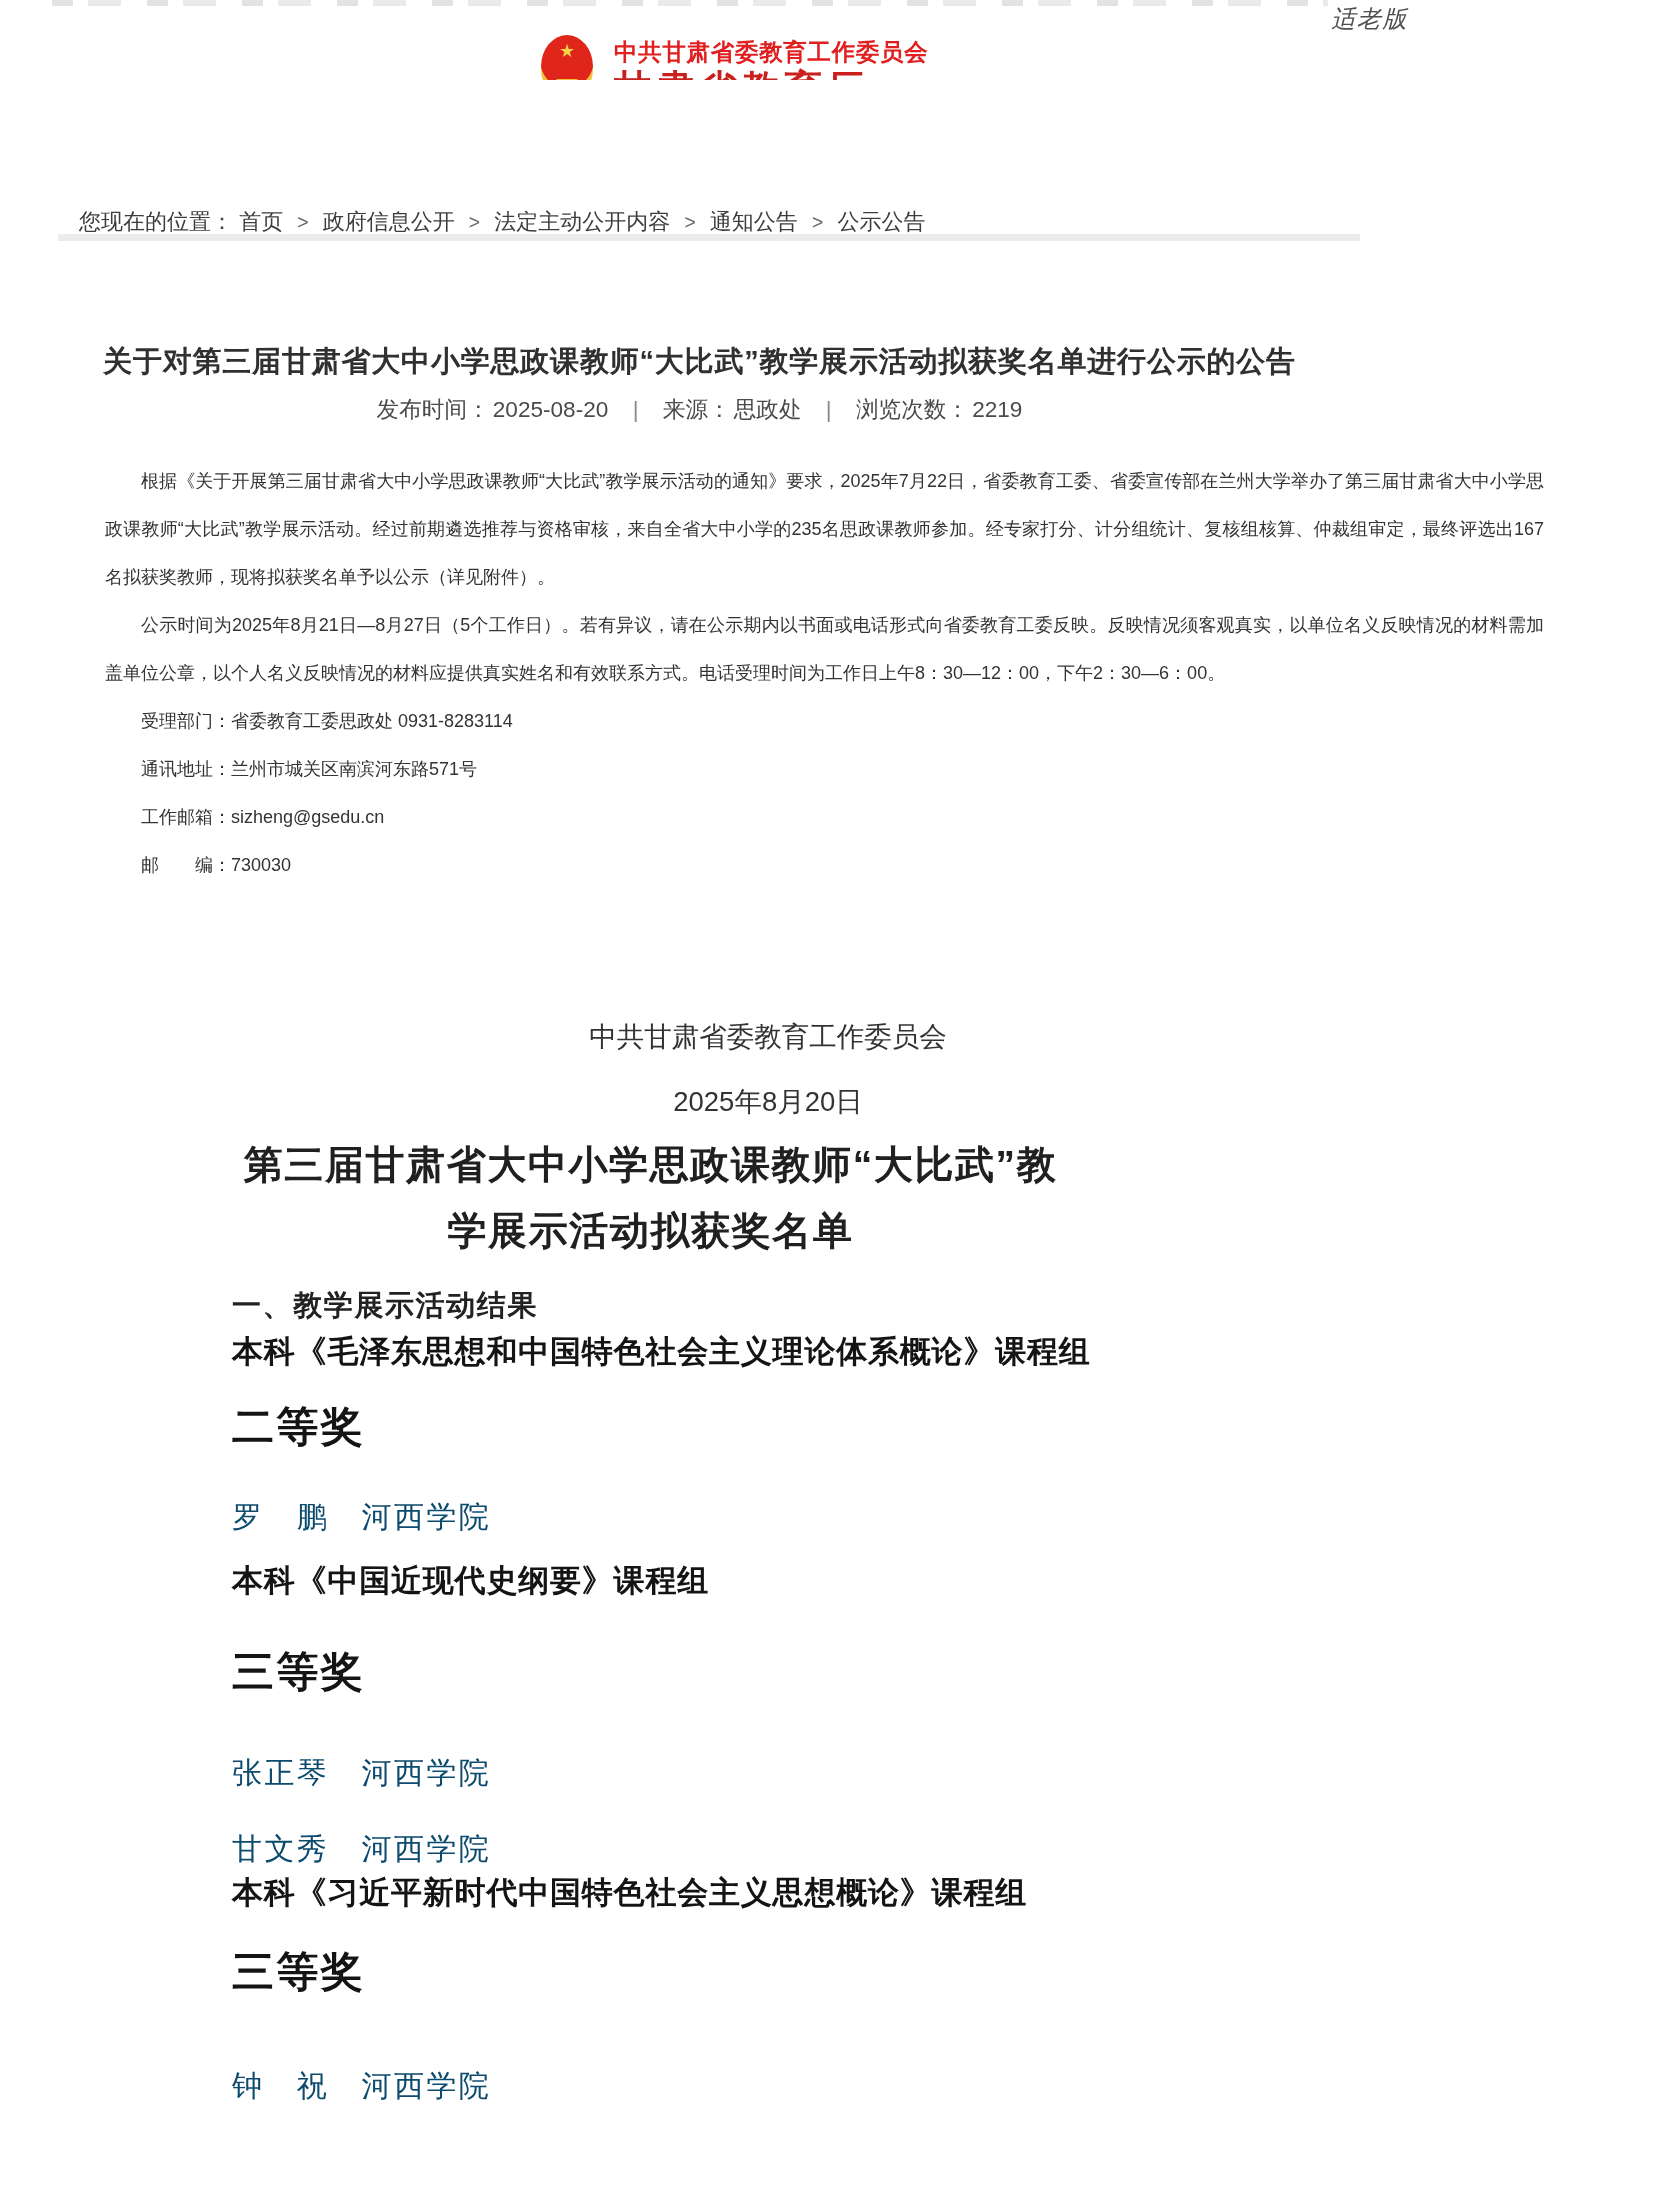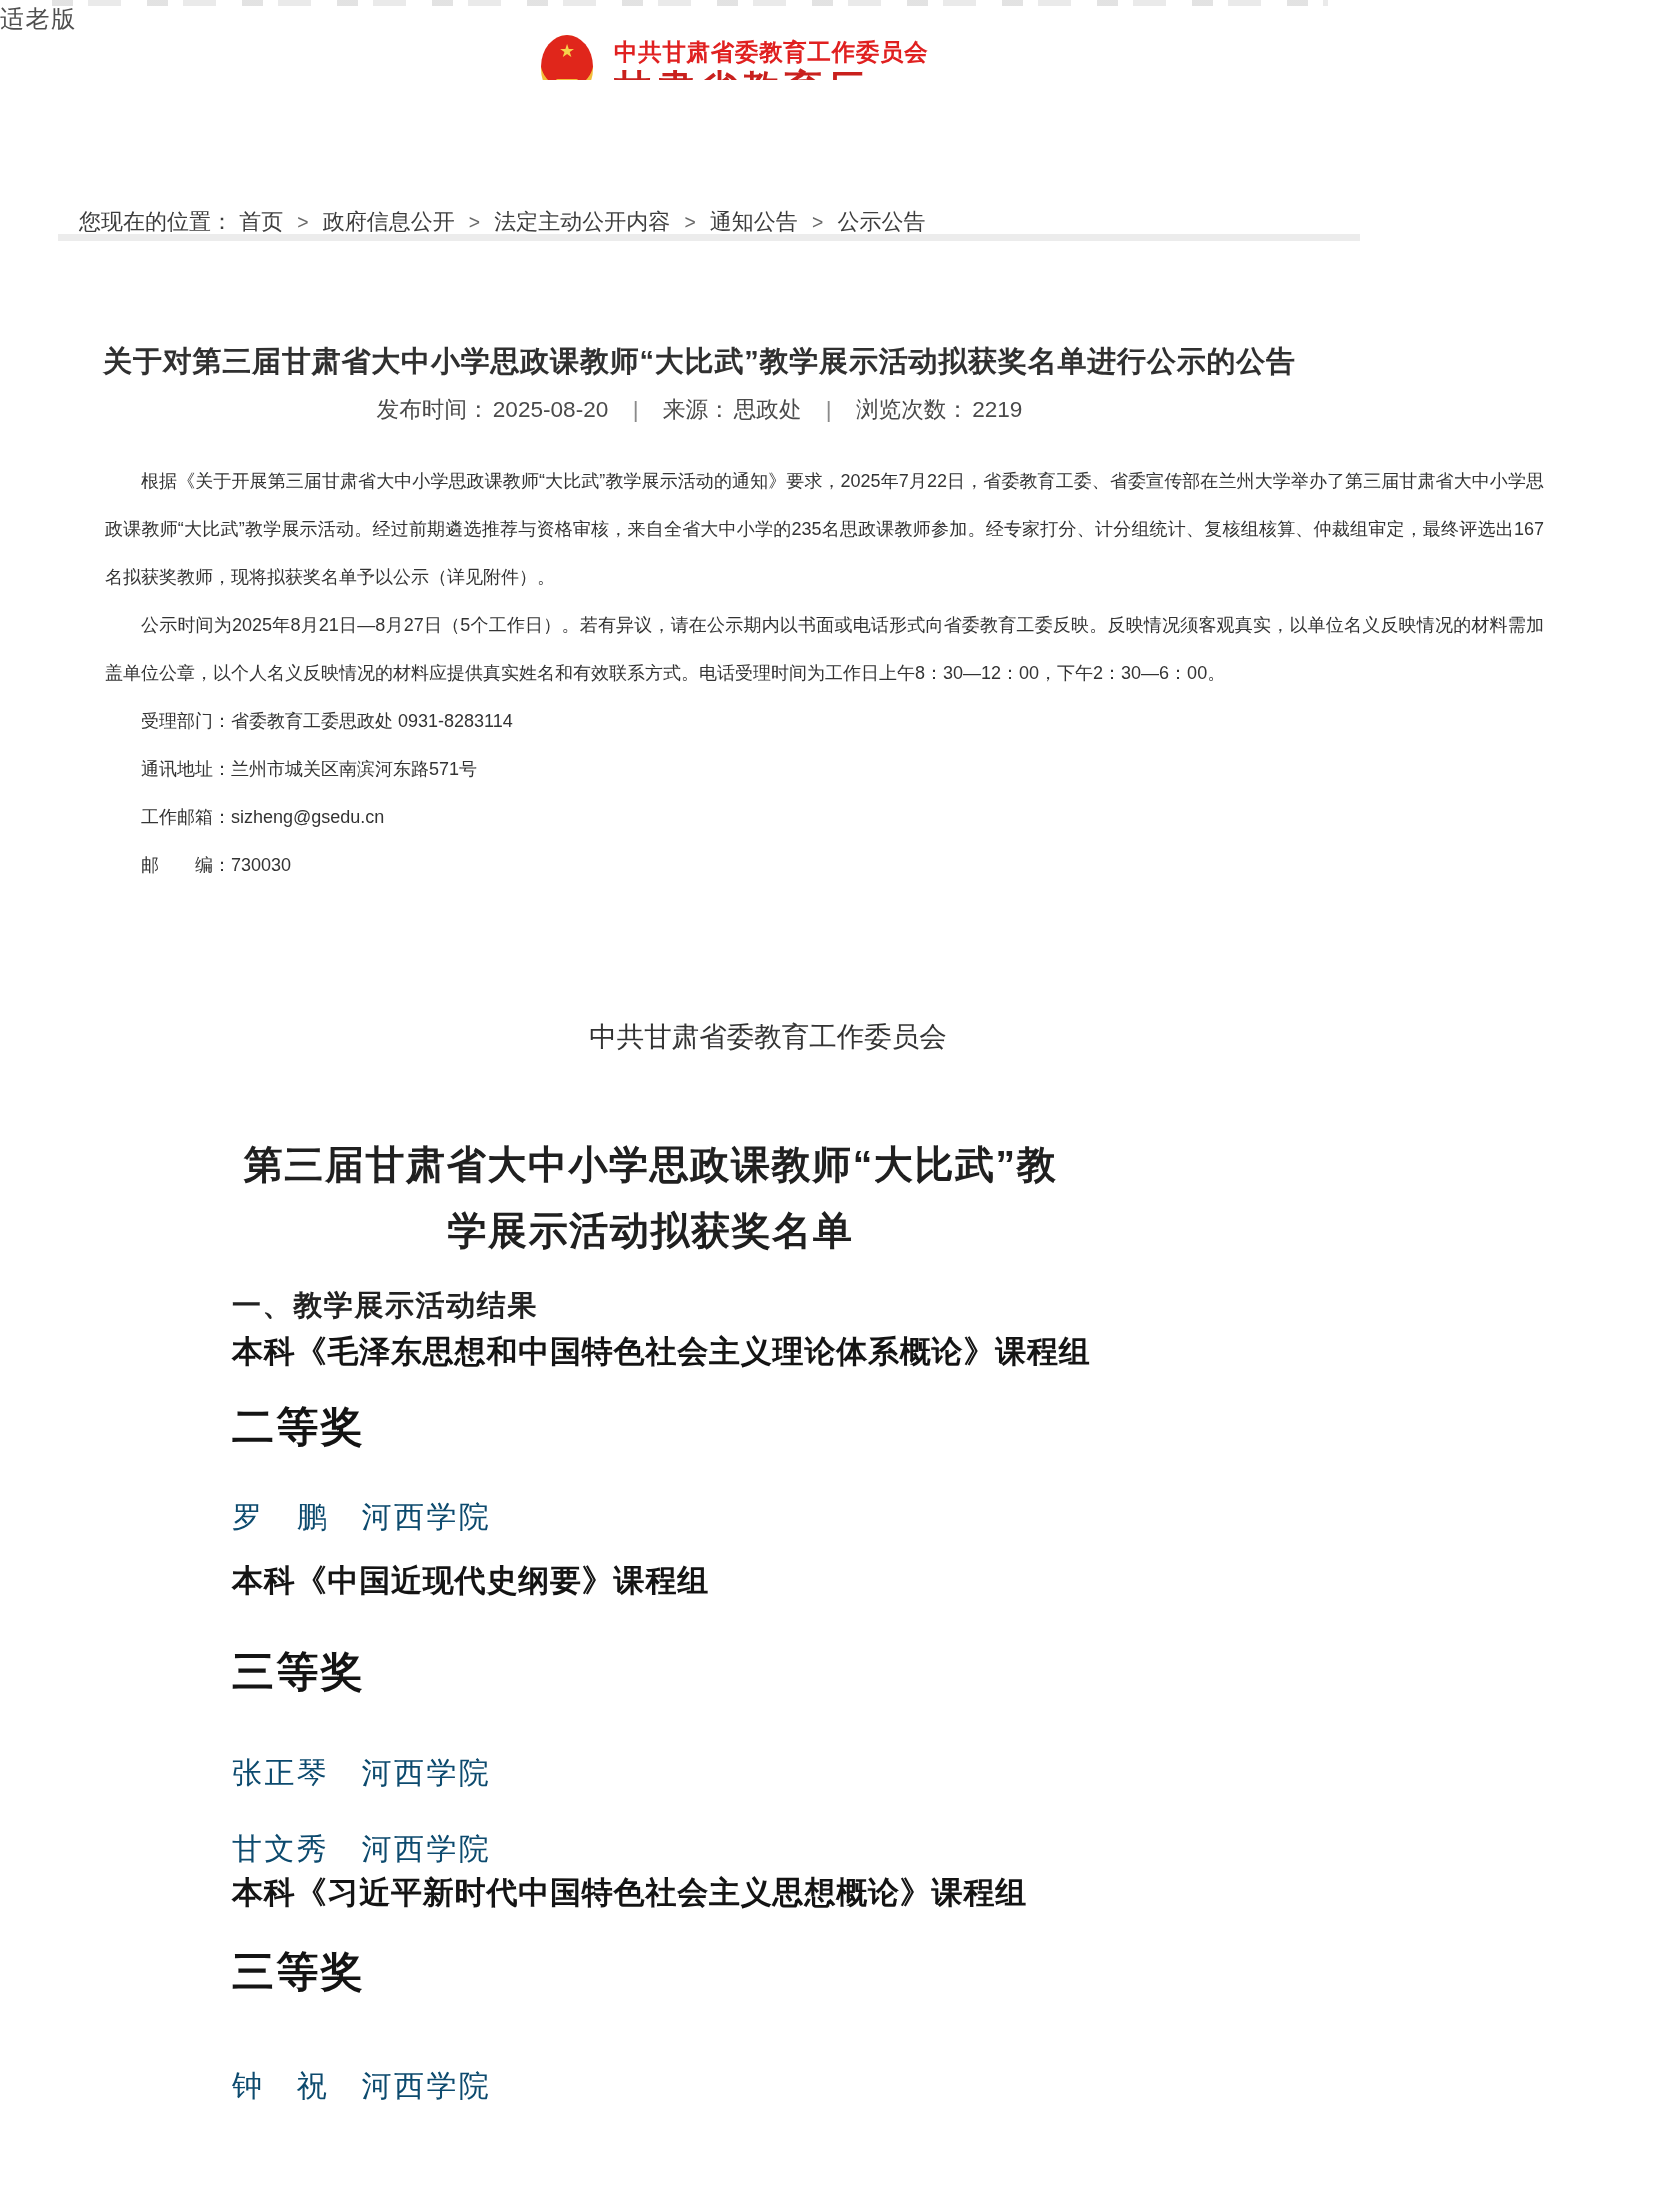--- a/index.html
+++ b/index.html
@@ -15,21 +15,21 @@
   .nav-remnant{
     position:absolute;top:0;left:52px;width:1276px;height:5.7px;
     background:repeating-linear-gradient(90deg,
       #d9d9d9 0 21px, #ffffff 21px 36px,
       #e3e3e3 36px 69px, #ffffff 69px 95px);
     opacity:.75;
   }
   
   .accessibility{
     position:absolute;top:3.2px;left:0;width:1408px;
-    text-align:left;font-size:24px;color:#4f4f4f;letter-spacing:1.6px;
+    text-align:right;font-size:24px;color:#4f4f4f;letter-spacing:1.6px;font-style:italic;
   }
   
   .logo{
     position:absolute;top:32px;left:541px;height:48px;width:452px;
     overflow:hidden;display:flex;align-items:flex-start;
   }
   .emblem{
     position:relative;flex:0 0 auto;
     width:52px;height:63px;margin-top:3.2px;
     border-radius:50% 50% 46% 46%;
@@ -160,20 +160,21 @@
     <p>根据《关于开展第三届甘肃省大中小学思政课教师“大比武”教学展示活动的通知》要求，2025年7月22日，省委教育工委、省委宣传部在兰州大学举办了第三届甘肃省大中小学思政课教师“大比武”教学展示活动。经过前期遴选推荐与资格审核，来自全省大中小学的235名思政课教师参加。经专家打分、计分组统计、复核组核算、仲裁组审定，最终评选出167名拟获奖教师，现将拟获奖名单予以公示（详见附件）。</p>
     <p>公示时间为2025年8月21日—8月27日（5个工作日）。若有异议，请在公示期内以书面或电话形式向省委教育工委反映。反映情况须客观真实，以单位名义反映情况的材料需加盖单位公章，以个人名义反映情况的材料应提供真实姓名和有效联系方式。电话受理时间为工作日上午8：30—12：00，下午2：30—6：00。</p>
     <p>受理部门：省委教育工委思政处 0931-8283114</p>
     <p>通讯地址：兰州市城关区南滨河东路571号</p>
     <p>工作邮箱：sizheng@gsedu.cn</p>
     <p>邮　　编：730030</p>
   </div>
 
   <div class="sign-block">
     <div>中共甘肃省委教育工作委员会</div>
+    <div class="date">2025年8月20日</div>
   </div>
 
   <div class="attachment">
     <div class="att-title">第三届甘肃省大中小学思政课教师“大比武”教学展示活动拟获奖名单</div>
 
     <div class="att-row att-section" style="top:1286px">一、教学展示活动结果</div>
     <div class="att-row att-course" style="top:1331px">本科《毛泽东思想和中国特色社会主义理论体系概论》课程组</div>
     <div class="att-row att-award" style="top:1399px">二等奖</div>
     <div class="att-row att-name" style="top:1474px">罗　鹏　河西学院</div>
     <div class="att-row att-course" style="top:1560px">本科《中国近现代史纲要》课程组</div>

